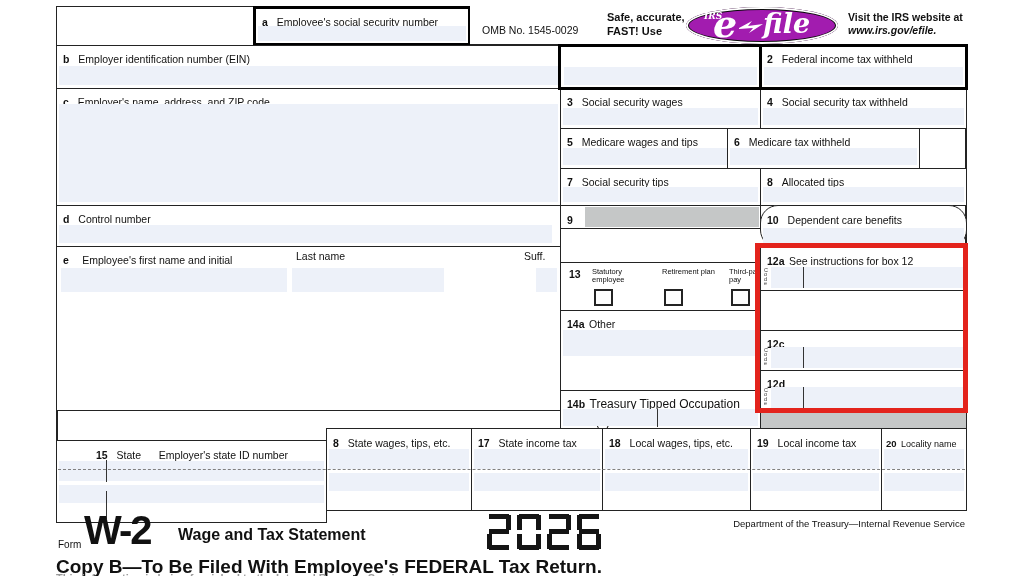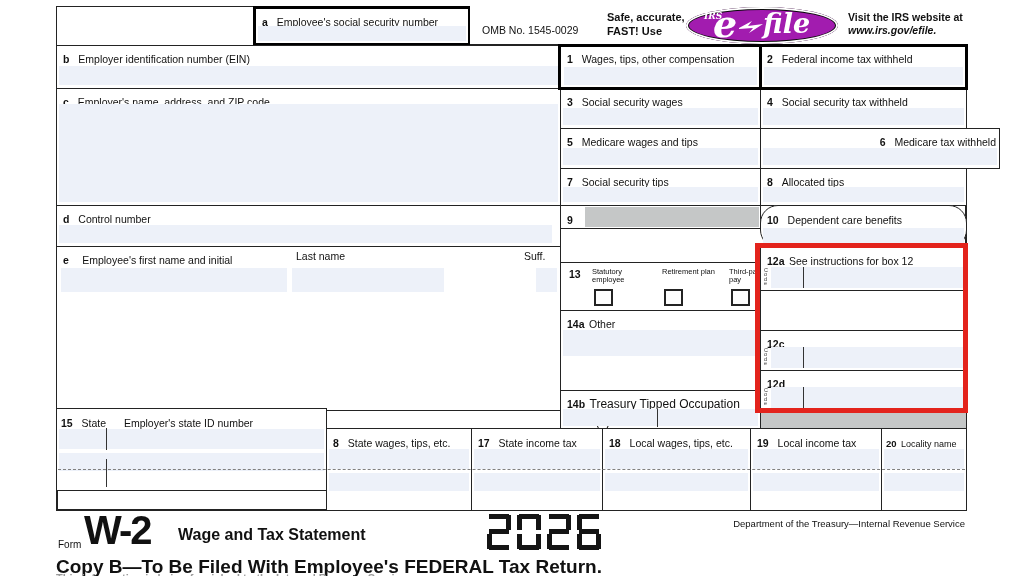--- a/index.html
+++ b/index.html
@@ -94,21 +94,20 @@
     </div>
     <span class="lb" style="position:absolute;left:239px;top:3px;">Last name</span>
     <span class="lb" style="position:absolute;left:467px;top:3px;">Suff.</span>
     <div class="val" style="left:4px;top:21px;width:226px;height:24px;"></div>
     <div class="val" style="left:235px;top:21px;width:152px;height:24px;"></div>
     <div class="val" style="left:479px;top:21px;width:21px;height:24px;"></div>
   </div>
 
 
   <div class="cell" style="left:560px;top:45px;width:201px;height:44px;">
-    <div class="lblrow"><span class="nb">1</span>&nbsp;&nbsp;<span class="lb">Wages, tips, other compensation</span></div>
     <div class="val" style="left:3px;right:3px;bottom:3px;height:18px;"></div>
   </div>
   <div class="cell" style="left:560px;top:88px;width:201px;height:41px;">
     <div class="lblrow"><span class="nb">3</span>&nbsp;&nbsp;<span class="lb">Social security wages</span></div>
     <div class="val" style="left:2px;right:2px;bottom:3px;height:17px;"></div>
   </div>
   <div class="cell" style="left:560px;top:128px;width:201px;height:41px;">
     <div class="lblrow"><span class="nb">5</span>&nbsp;&nbsp;<span class="lb">Medicare wages and tips</span></div>
     <div class="val" style="left:2px;right:2px;bottom:3px;height:17px;"></div>
   </div>
@@ -143,21 +142,21 @@
   </div>
 
   <div class="cell" style="left:760px;top:45px;width:207px;height:44px;">
     <div class="lblrow"><span class="nb">2</span>&nbsp;&nbsp;<span class="lb">Federal income tax withheld</span></div>
     <div class="val" style="left:3px;right:3px;bottom:3px;height:18px;"></div>
   </div>
   <div class="cell" style="left:760px;top:88px;width:207px;height:41px;">
     <div class="lblrow"><span class="nb">4</span>&nbsp;&nbsp;<span class="lb">Social security tax withheld</span></div>
     <div class="val" style="left:2px;right:2px;bottom:3px;height:17px;"></div>
   </div>
-  <div class="cell" style="left:760px;top:128px;width:240px;height:41px;text-align:right;">
+  <div class="cell" style="left:727px;top:128px;width:193px;height:41px;">
     <div class="lblrow"><span class="nb">6</span>&nbsp;&nbsp;<span class="lb">Medicare tax withheld</span></div>
     <div class="val" style="left:2px;right:2px;bottom:3px;height:17px;"></div>
   </div>
   <div class="cell" style="left:760px;top:168px;width:207px;height:38px;">
     <div class="lblrow"><span class="nb">8</span>&nbsp;&nbsp;<span class="lb">Allocated tips</span></div>
     <div class="val" style="left:2px;right:2px;bottom:3px;height:15px;"></div>
   </div>
   <div class="cell" style="left:760px;top:205px;width:207px;height:43px;border-radius:18px;">
     <div class="lblrow" style="top:4px;"><span class="nb">10</span>&nbsp;&nbsp;<span class="lb">Dependent care benefits</span></div>
     <div class="val" style="left:2px;right:2px;bottom:3px;height:16px;"></div>
@@ -180,21 +179,21 @@
     <div class="codev" style="top:17px;">Code</div>
     <div class="val" style="left:10px;right:2px;top:16px;bottom:2px;"></div>
     <div class="tick" style="left:42px;top:16px;bottom:2px;"></div>
   </div>
 
   <div class="gray" style="left:760px;top:410px;width:207px;height:19px;"></div>
 
   <div class="heavy" style="left:558px;top:44px;width:410px;height:46px;"></div>
   <div style="position:absolute;left:759px;top:45px;width:3px;height:44px;background:#000;pointer-events:none;"></div>
 
-  <div class="cell" style="left:56px;top:408px;width:271px;height:83px;">
+  <div class="cell" style="left:56px;top:440px;width:271px;height:83px;text-align:center;">
     <div class="lblrow" style="top:4px;left:4px;">
       <span class="nb">15</span>&nbsp;
       <span class="lb">State</span>&nbsp;&nbsp;&nbsp;
       <span class="lb">Employer's state ID number</span>
     </div>
     <div class="val" style="left:2px;right:2px;top:20px;height:20px;"></div>
     <div class="val" style="left:2px;right:2px;top:44px;height:18px;"></div>
     <div class="tick" style="left:49px;top:19px;height:22px;"></div>
     <div class="tick" style="left:49px;top:50px;height:28px;"></div>
   </div>

